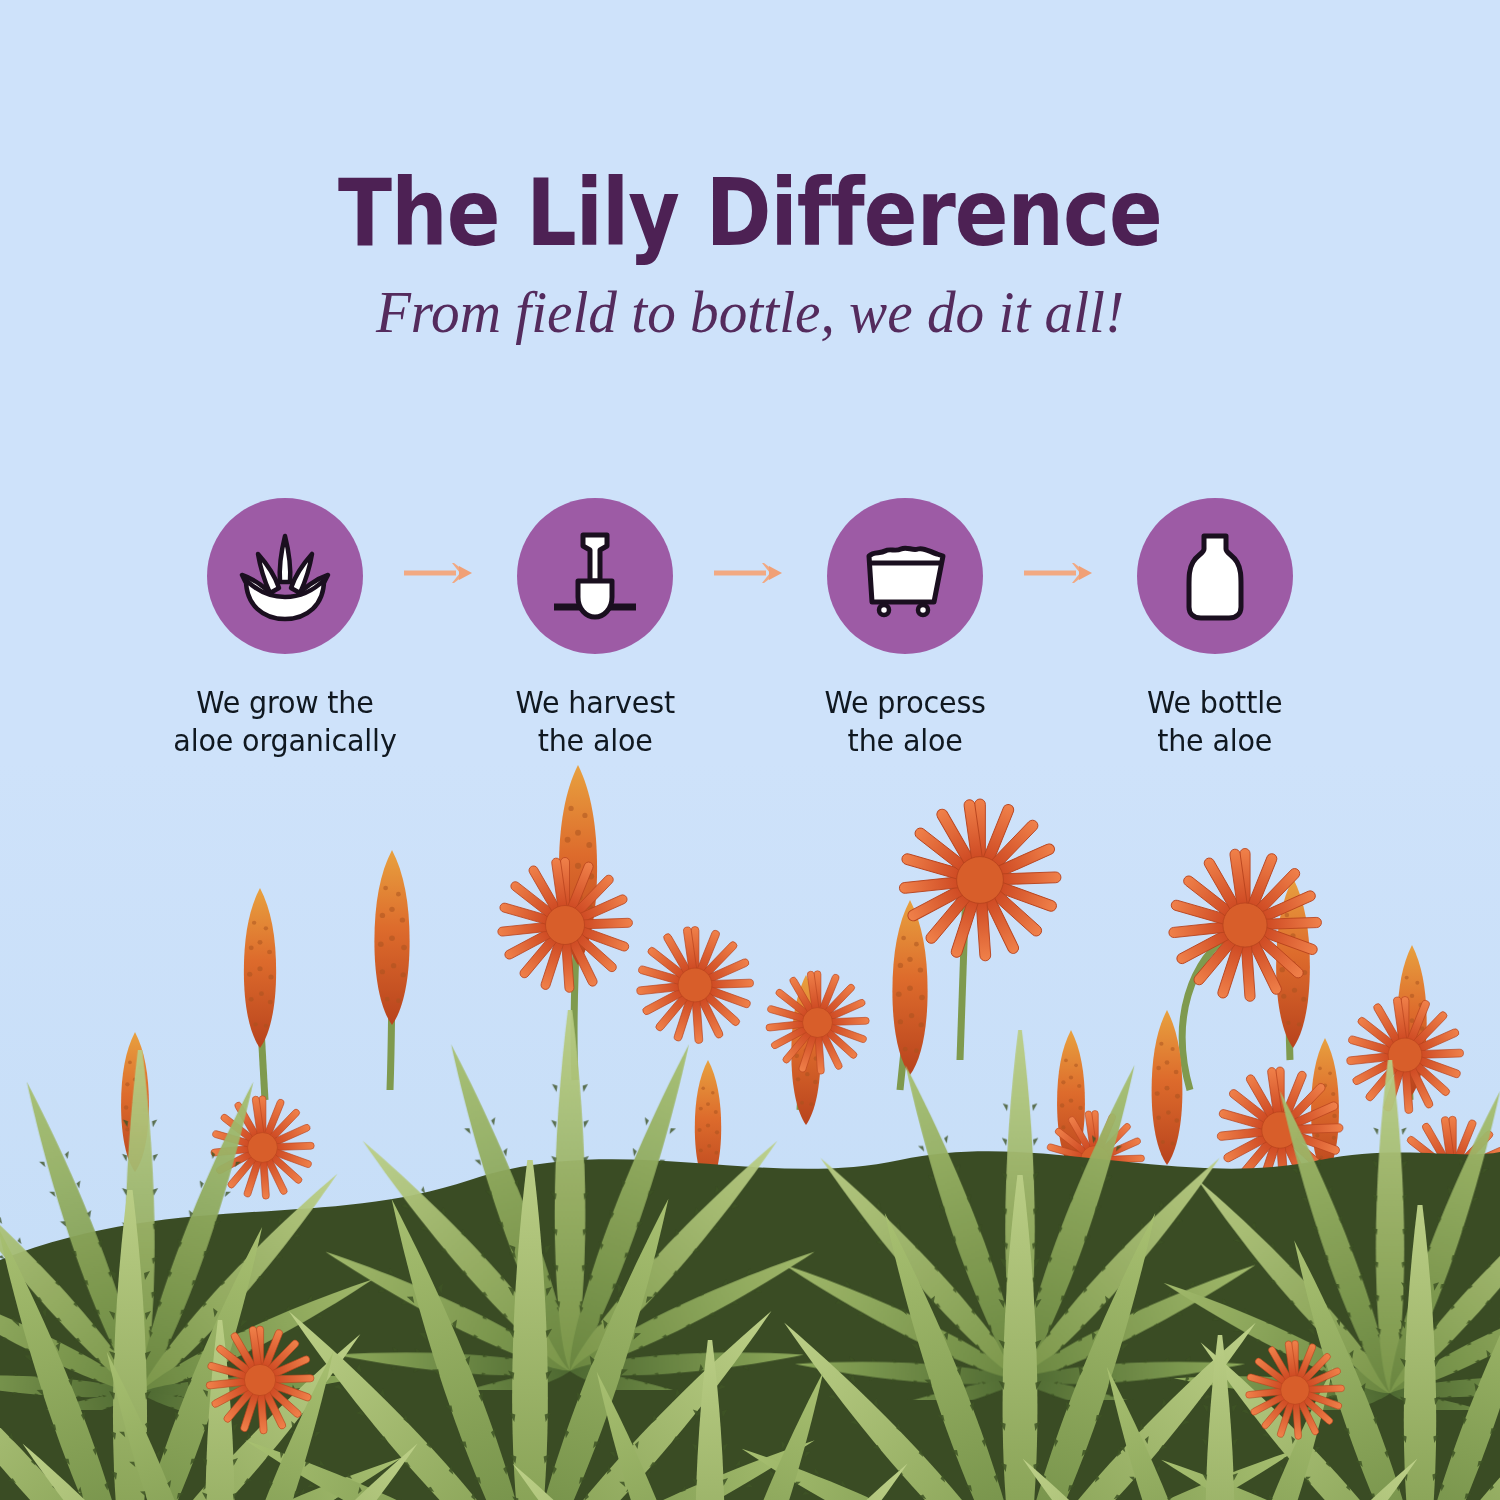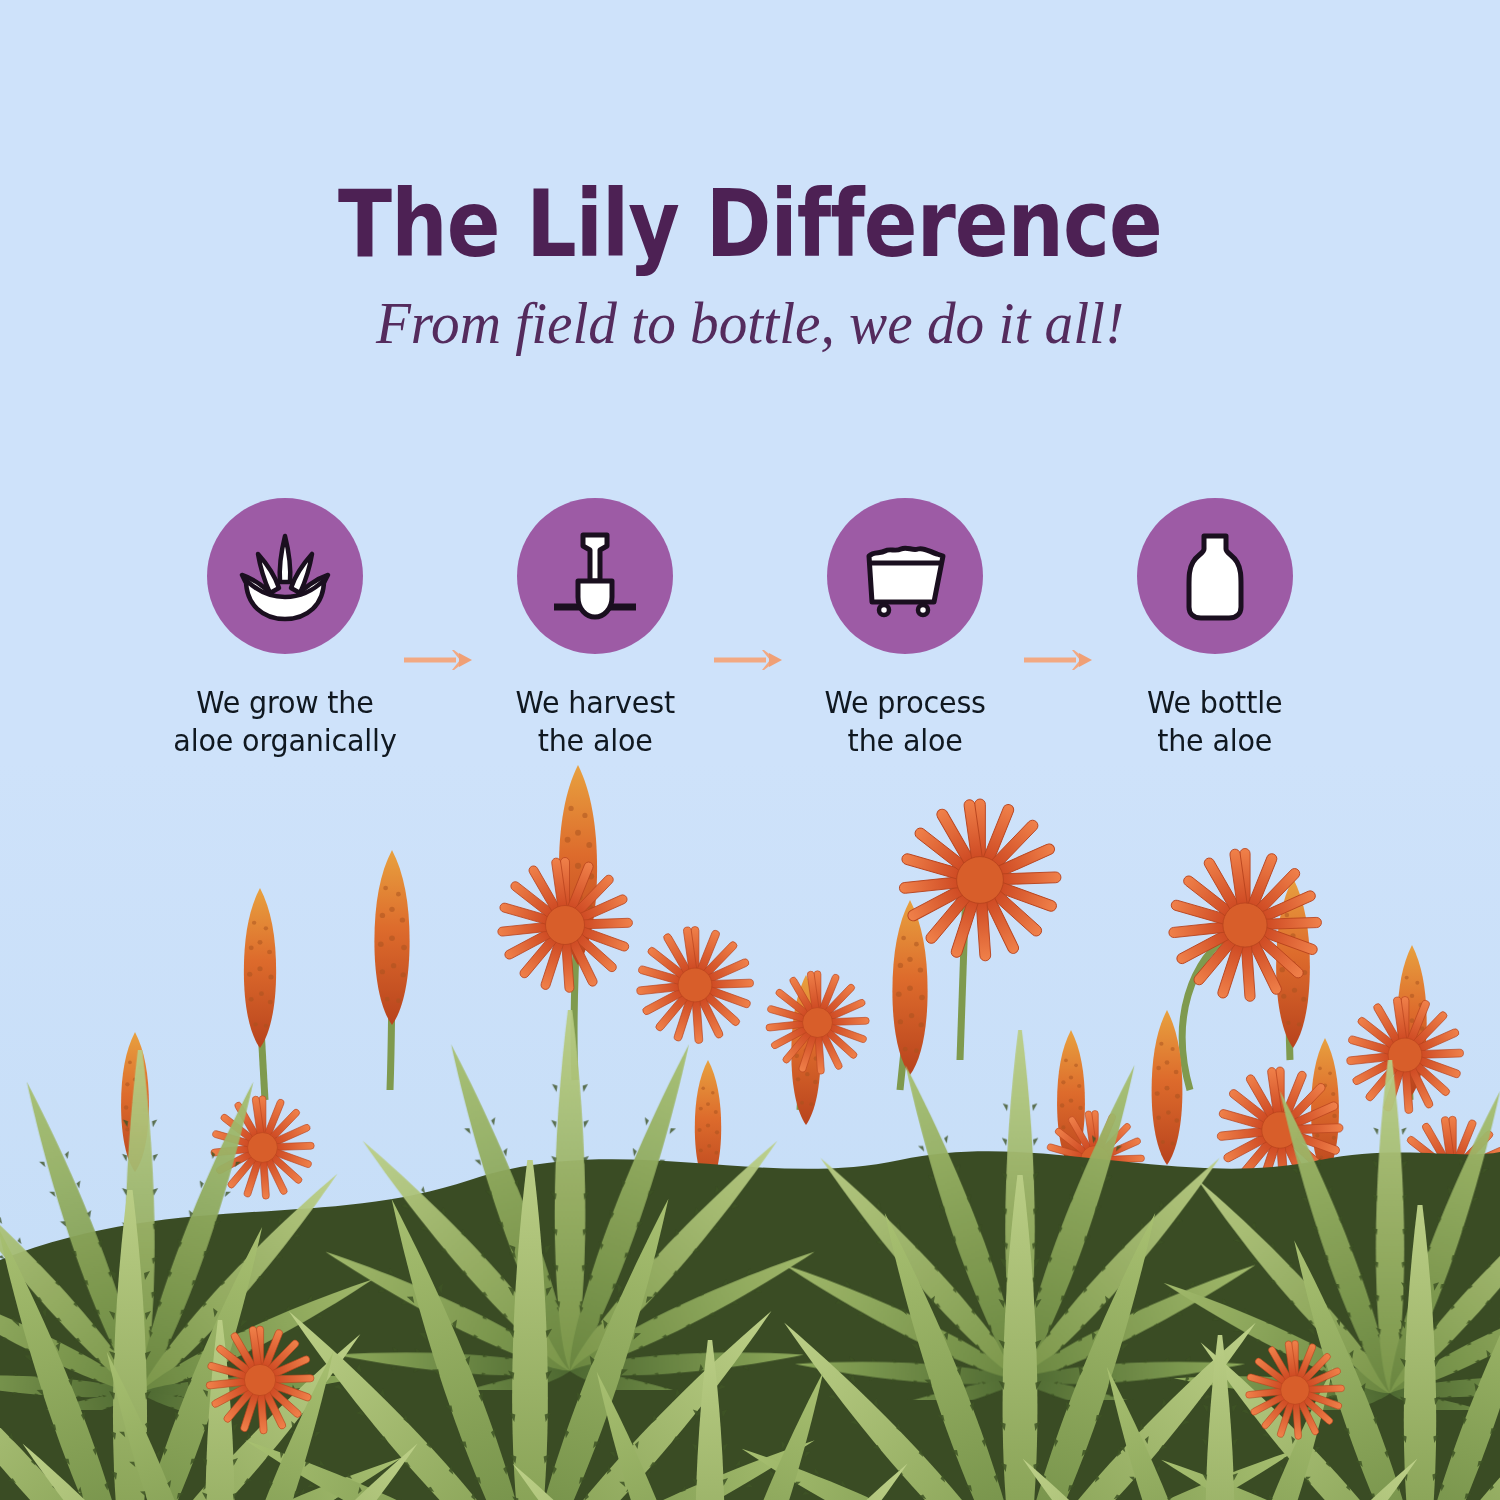--- a/index.html
+++ b/index.html
@@ -4,21 +4,21 @@
 <style>
   html,body{margin:0;padding:0;}
   body{
     width:1500px;height:1500px;overflow:hidden;
     font-family:"Liberation Sans", sans-serif;
     background:#cee2fa;
   }
   .page{position:relative;width:1500px;height:1500px;overflow:hidden;background:#cee2fa;}
 
   
-  .header{position:absolute;left:0;top:0;width:1500px;text-align:center;margin-top:11px;}
+  .header{position:absolute;left:0;top:0;width:1500px;text-align:center;}
   .title{
     margin:0;padding-top:168px;
     font-family:"DejaVu Sans", sans-serif;
     font-weight:bold;
     font-size:92px;
     line-height:1.0;
     letter-spacing:-1px;
     color:#4d2154;
     transform:scaleX(0.86);
   }
@@ -28,21 +28,21 @@
     font-style:italic;
     font-size:59px;
     line-height:1.05;
     color:#542b5d;
     transform:scaleX(0.97);
   }
 
   
   .steps{
     position:absolute;left:0;top:498px;width:1500px;
-    display:flex;justify-content:center;align-items:center;
+    display:flex;justify-content:center;align-items:flex-start;
   }
   .step{width:214px;display:flex;flex-direction:column;align-items:center;}
   .badge{
     width:156px;height:156px;border-radius:50%;
     background:#9d5ba5;
     display:flex;align-items:center;justify-content:center;
     flex:0 0 auto;
   }
   .badge svg{display:block;}
   .step-label{

